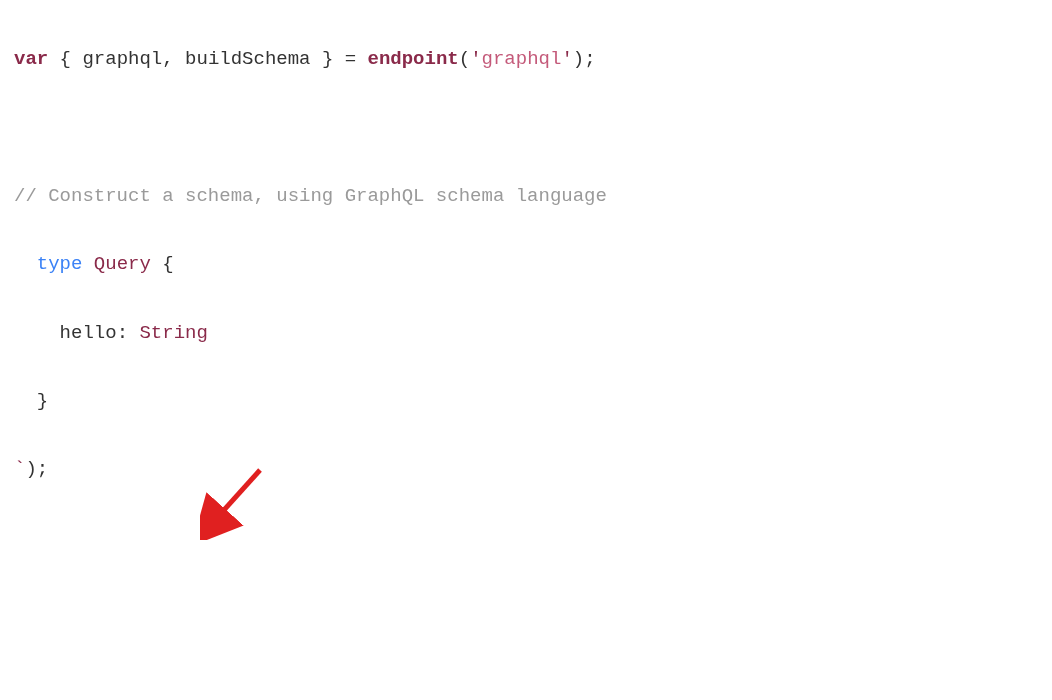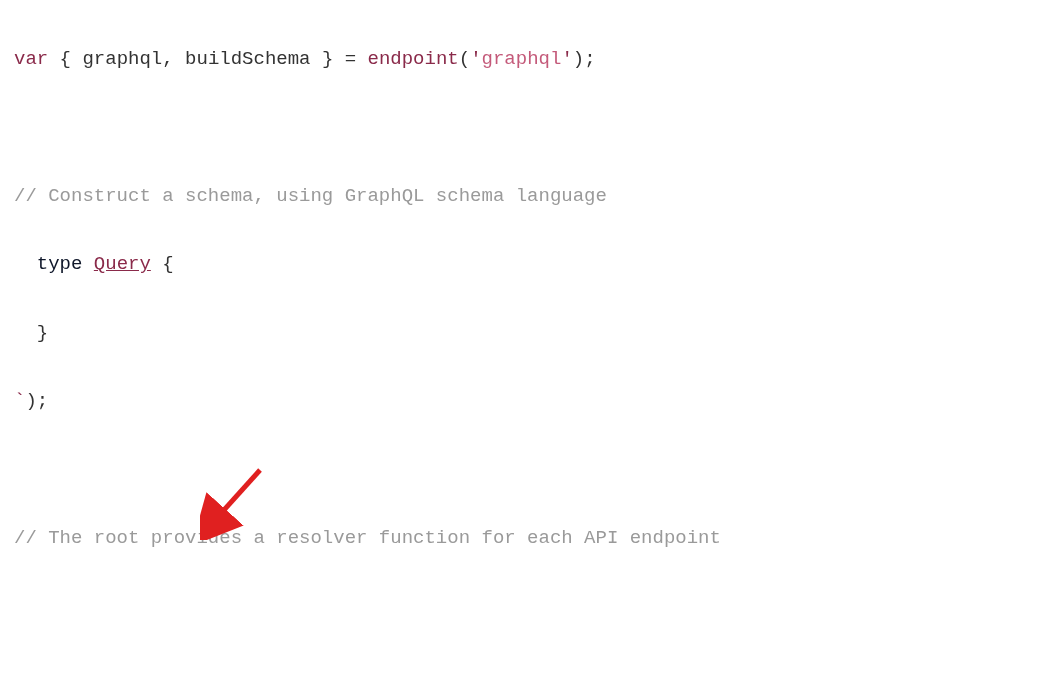--- a/index.html
+++ b/index.html
@@ -17,58 +17,58 @@
       padding: 8px 14px;
       position: relative;
       color: #333;
     }
     .code-container {
       position: relative;
       white-space: pre;
     }
     .keyword {
       color: #8a2a4a;
+      font-weight: bold;
     }
     .string {
       color: #8a2a4a;
     }
     .string-content {
       color: #c45a7a;
     }
     .comment {
       color: #9a9a9a;
     }
     .schema-keyword {
-      color: #0f172a;
+      color: #3b82f6;
     }
     .schema-type {
       color: #8a2a4a;
-      text-decoration: underline;
     }
     .arrow-annotation {
       position: absolute;
       top: 460px;
       left: 200px;
       width: 80px;
       height: 80px;
       pointer-events: none;
     }
   </style>
 </head>
 <body>
 
 <div class="code-container">
 <div><span class="keyword">var</span><span> { </span><span>graphql</span><span>, </span><span>buildSchema</span><span> } = </span><span class="keyword">endpoint</span><span>(</span><span class="string">'</span><span class="string-content">graphql</span><span class="string">'</span><span>);</span></div>
 <div>&nbsp;</div>
 <div><span class="comment">// Construct a schema, using GraphQL schema language</span></div>
 <div><span>  </span><span class="schema-keyword">type</span><span> </span><span class="schema-type">Query</span><span> {</span></div>
+<div><span>    </span><span>hello</span><span>: </span><span class="schema-type">String</span></div>
 <div><span>  </span><span>}</span></div>
 <div><span class="string">`</span><span>);</span></div>
 <div>&nbsp;</div>
-<div><span class="comment">// The root provides a resolver function for each API endpoint</span></div>
 
 
 
 
 
 
 
 
 
 

